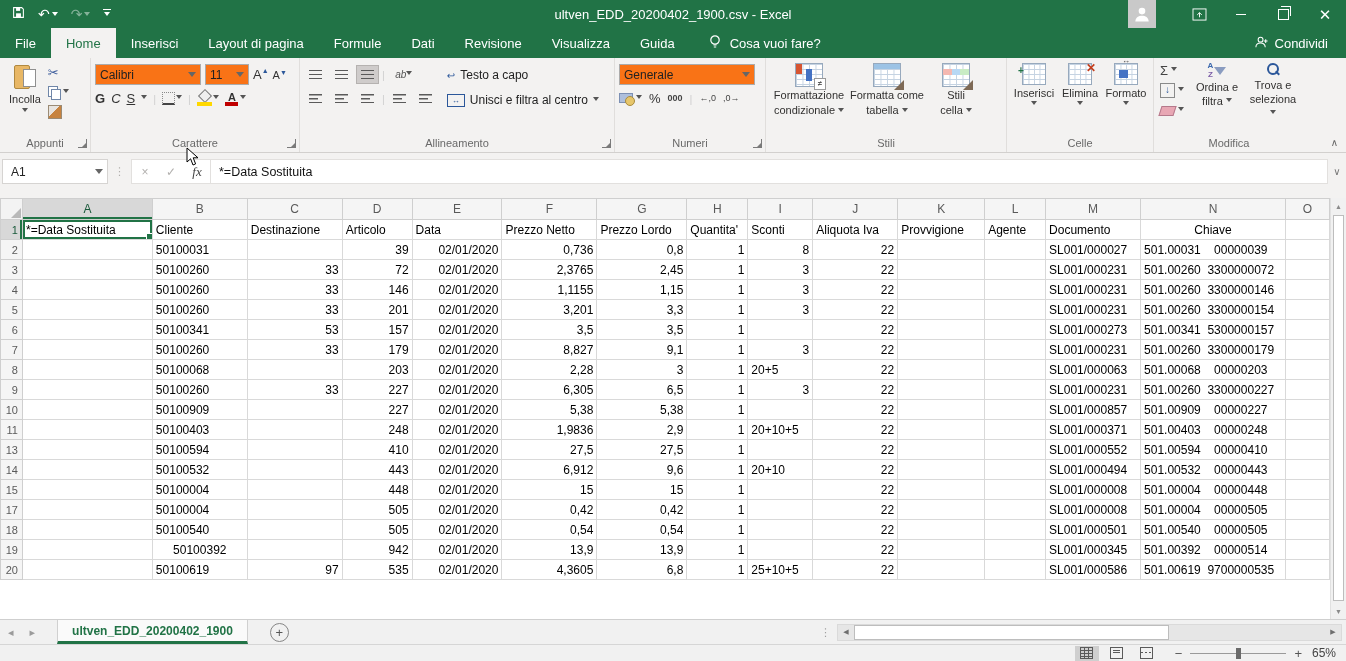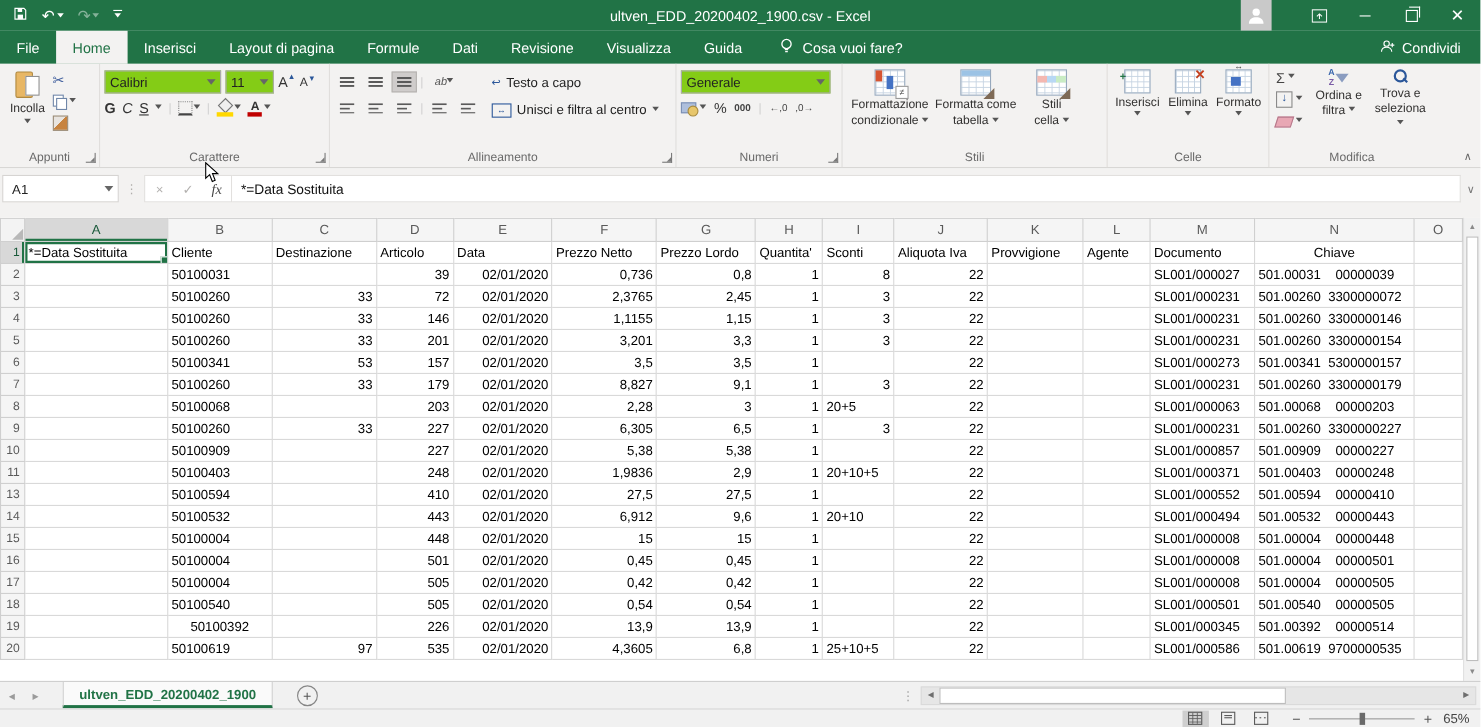--- a/index.html
+++ b/index.html
@@ -43,21 +43,21 @@
   
   .clipboard{position:relative;width:22px;height:28px;}
   .clipboard .clip{position:absolute;left:0;top:2px;width:14px;height:22px;background:#e8b765;border:1px solid #b08940;border-radius:2px;}
   .clipboard .page{position:absolute;right:0;top:6px;width:11px;height:16px;background:#fff;border:1px solid #8f8f8f;}
   .cutg{color:#41609e;font-size:13px;}
   .copyg{position:relative;width:13px;height:13px;display:inline-block;}
   .copyg::before,.copyg::after{content:"";position:absolute;width:8px;height:9px;border:1px solid #6f86a8;background:#fff;}
   .copyg::before{left:0;top:0;}.copyg::after{left:3px;top:3px;}
   .brushg{width:12px;height:12px;background:linear-gradient(135deg,#e8e4df 45%,#c7833f 45%);border:1px solid #9a8a74;}
   
-  .selbox{display:flex;align-items:center;justify-content:space-between;background:#84cc16;border:1px solid #ababab;height:19px;padding:0 4px;font-size:12px;color:#222;}
+  .selbox{display:flex;align-items:center;justify-content:space-between;background:#f97316;border:1px solid #ababab;height:19px;padding:0 4px;font-size:12px;color:#222;}
   .chev{width:0;height:0;border:4px solid transparent;border-top:5px solid #666;margin-top:4px;}
   .fontrow{display:flex;align-items:center;gap:4px;}
   .fmtrow{display:flex;align-items:center;gap:6px;margin-top:6px;}
   .fmtbtn{font-size:13px;color:#333;display:inline-flex;align-items:center;gap:1px;}
   .bld{font-weight:bold;}.itl{font-style:italic;}.und{text-decoration:underline;}
   .bordersg{width:13px;height:13px;border:1px dotted #8a8a8a;border-bottom:2px solid #444;box-sizing:border-box;}
   .bucketg{position:relative;width:15px;height:15px;}
   .bucketg::before{content:"";position:absolute;left:3px;top:0;width:8px;height:8px;border:1px solid #777;background:#efefef;transform:rotate(45deg);}
   .bucketg::after{content:"";position:absolute;left:0;bottom:0;width:15px;height:4px;background:#ffd800;}
   .fontcolg{display:flex;flex-direction:column;align-items:center;width:14px;}
@@ -806,38 +806,20 @@
           <td class="cell" style="text-align: right;">1</td>
           <td class="cell" style="text-align: right;"></td>
           <td class="cell" style="text-align: right;">22</td>
           <td class="cell" style="text-align: right;"></td>
           <td class="cell" style="text-align: right;"></td>
           <td class="cell" style="text-align: left;">SL001/000008</td>
           <td class="cell" style="text-align: left; white-space: pre;">501.00004    00000448</td>
           <td class="cell" style="text-align: left;"></td>
         </tr>
         <tr>
-          <th class="rowhdr">16</th>
-          <td class="cell" style="text-align: left;"></td>
-          <td class="cell" style="text-align: left;">50100004</td>
-          <td class="cell" style="text-align: right;"></td>
-          <td class="cell" style="text-align: right;">501</td>
-          <td class="cell" style="text-align: right;">02/01/2020</td>
-          <td class="cell" style="text-align: right;">0,45</td>
-          <td class="cell" style="text-align: right;">0,45</td>
-          <td class="cell" style="text-align: right;">1</td>
-          <td class="cell" style="text-align: right;"></td>
-          <td class="cell" style="text-align: right;">22</td>
-          <td class="cell" style="text-align: right;"></td>
-          <td class="cell" style="text-align: right;"></td>
-          <td class="cell" style="text-align: left;">SL001/000008</td>
-          <td class="cell" style="text-align: left; white-space: pre;">501.00004    00000501</td>
-          <td class="cell" style="text-align: left;"></td>
-        </tr>
-        <tr>
           <th class="rowhdr">17</th>
           <td class="cell" style="text-align: left;"></td>
           <td class="cell" style="text-align: left;">50100004</td>
           <td class="cell" style="text-align: right;"></td>
           <td class="cell" style="text-align: right;">505</td>
           <td class="cell" style="text-align: right;">02/01/2020</td>
           <td class="cell" style="text-align: right;">0,42</td>
           <td class="cell" style="text-align: right;">0,42</td>
           <td class="cell" style="text-align: right;">1</td>
           <td class="cell" style="text-align: right;"></td>
@@ -864,21 +846,21 @@
           <td class="cell" style="text-align: right;"></td>
           <td class="cell" style="text-align: left;">SL001/000501</td>
           <td class="cell" style="text-align: left; white-space: pre;">501.00540    00000505</td>
           <td class="cell" style="text-align: left;"></td>
         </tr>
         <tr>
           <th class="rowhdr">19</th>
           <td class="cell" style="text-align: left;"></td>
           <td class="cell" style="text-align: center;">50100392</td>
           <td class="cell" style="text-align: right;"></td>
-          <td class="cell" style="text-align: right;">226</td>
+          <td class="cell" style="text-align: right;">942</td>
           <td class="cell" style="text-align: right;">02/01/2020</td>
           <td class="cell" style="text-align: right;">13,9</td>
           <td class="cell" style="text-align: right;">13,9</td>
           <td class="cell" style="text-align: right;">1</td>
           <td class="cell" style="text-align: right;"></td>
           <td class="cell" style="text-align: right;">22</td>
           <td class="cell" style="text-align: right;"></td>
           <td class="cell" style="text-align: right;"></td>
           <td class="cell" style="text-align: left;">SL001/000345</td>
           <td class="cell" style="text-align: left; white-space: pre;">501.00392    00000514</td>

